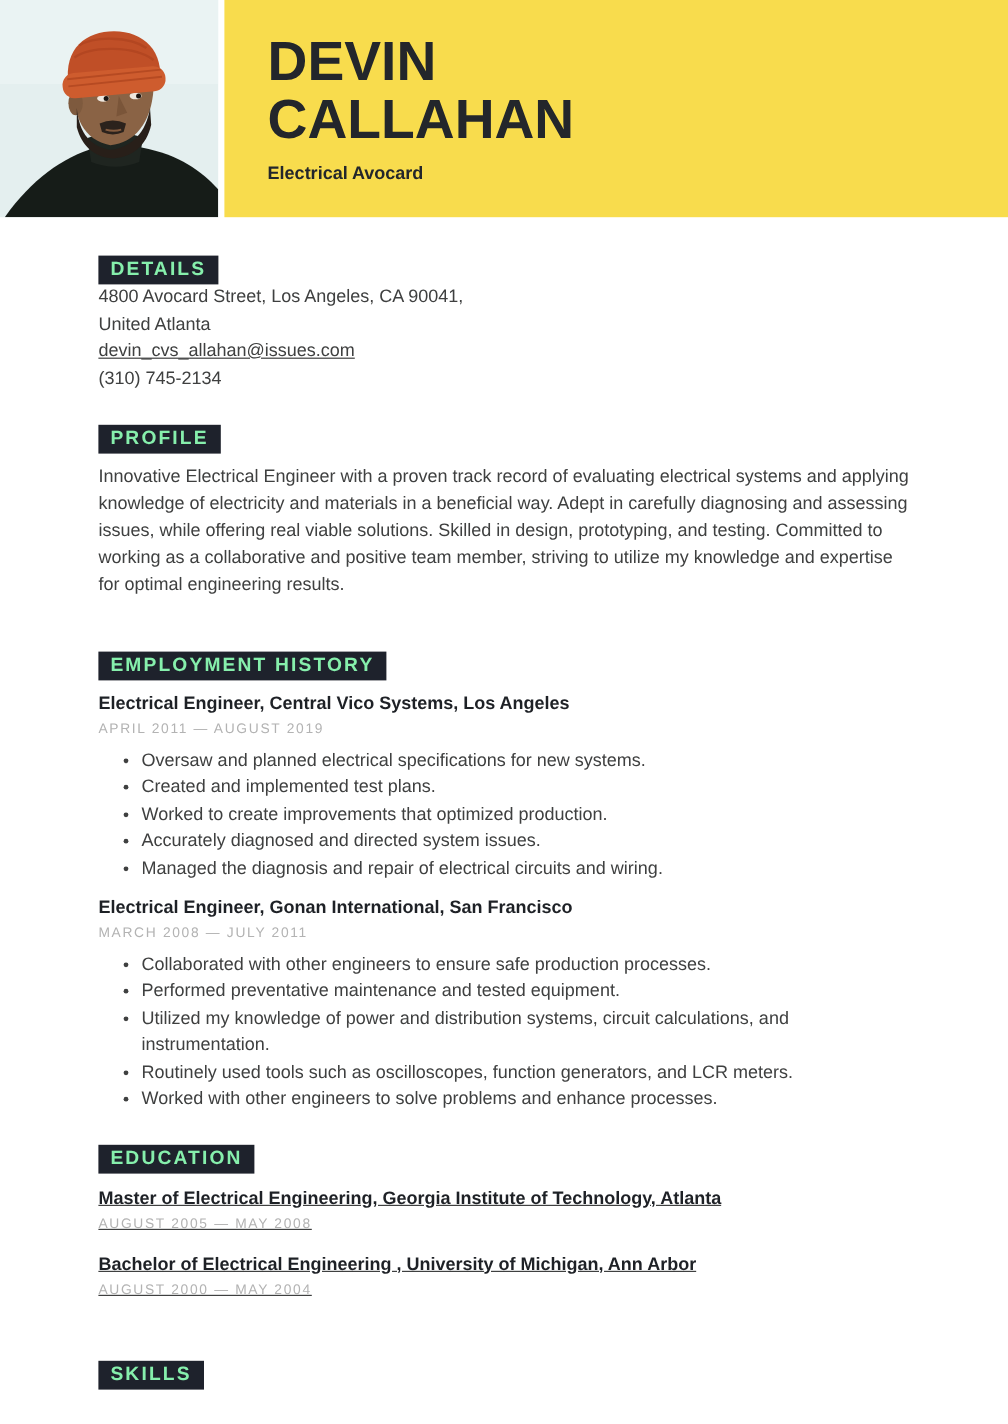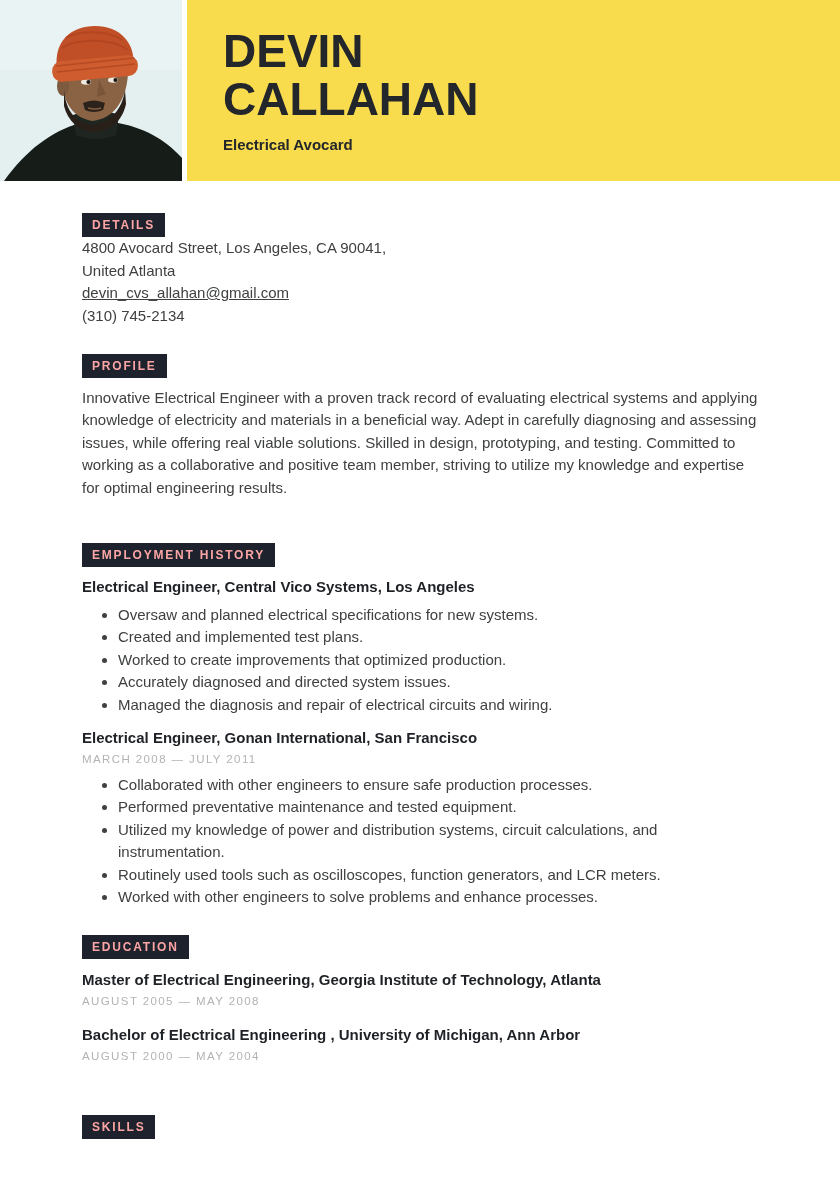--- a/index.html
+++ b/index.html
@@ -43,22 +43,22 @@
     font-size: 15px;
     font-weight: 700;
     color: var(--heading-dark, #23262B);
   }
 
   
   main { padding: 0 82px; }
   .badge {
     display: inline-block;
     background: var(--badge-bg, #1E222C);
-    color: #fca5a5;
-    font-size: 12px;
+    color: #86efac;
+    font-size: 16px;
     font-weight: 700;
     letter-spacing: 1.8px;
     line-height: 14px;
     padding: 5px 10px;
   }
   section.details { margin-top: 32px; }
   .contact { font-size: 15px; line-height: 22.5px; }
   .contact a {
     color: var(--text-dark, #3F4040);
     text-decoration: underline;
@@ -92,21 +92,21 @@
     margin: 7px 0 0 0;
     padding-left: 36px;
   }
   ul.bullets li {
     font-size: 15px;
     line-height: 22.4px;
     color: var(--text-dark, #3F4040);
   }
   .job + .job { margin-top: 12px; }
 
-  section.education { margin-top: 26px; }
+  section.education { margin-top: 26px; text-decoration: underline; }
   .edu-entry { margin-top: 1px; }
   .edu-entry + .edu-entry { margin-top: 16px; }
   .edu-title { margin-top: 11px; }
 
   section.skills { margin-top: 51px; }
 </style>
 </head>
 <body>
 
 <div class="page">
@@ -161,36 +161,37 @@
   </header>
 
   <main>
 
     <section class="details">
       <span class="badge">DETAILS</span>
       <div class="contact">
         <div>4800 Avocard Street, Los Angeles, CA 90041,</div>
         <div>United Atlanta</div>
         <div>
-          <a>devin_cvs_allahan@gmail.com</a>
+          <a>devin_cvs_allahan@issues.com</a>
         </div>
         <div>(310) 745-2134</div>
       </div>
     </section>
 
     <section class="profile">
       <span class="badge">PROFILE</span>
       <p class="profile-text">Innovative Electrical Engineer with a proven track record of evaluating electrical systems and applying knowledge of electricity and materials in a beneficial way. Adept in carefully diagnosing and assessing issues, while offering real viable solutions. Skilled in design, prototyping, and testing. Committed to working as a collaborative and positive team member, striving to utilize my knowledge and expertise for optimal engineering results.</p>
     </section>
 
     <section class="employment">
       <span class="badge">EMPLOYMENT HISTORY</span>
 
       <div class="job">
         <div class="job-title">Electrical Engineer, Central Vico Systems, Los Angeles</div>
+        <div class="dates">APRIL 2011 — AUGUST 2019</div>
         <ul class="bullets">
           <li>Oversaw and planned electrical specifications for new systems.</li>
           <li>Created and implemented test plans.</li>
           <li>Worked to create improvements that optimized production.</li>
           <li>Accurately diagnosed and directed system issues.</li>
           <li>Managed the diagnosis and repair of electrical circuits and wiring.</li>
         </ul>
       </div>
 
       <div class="job">

